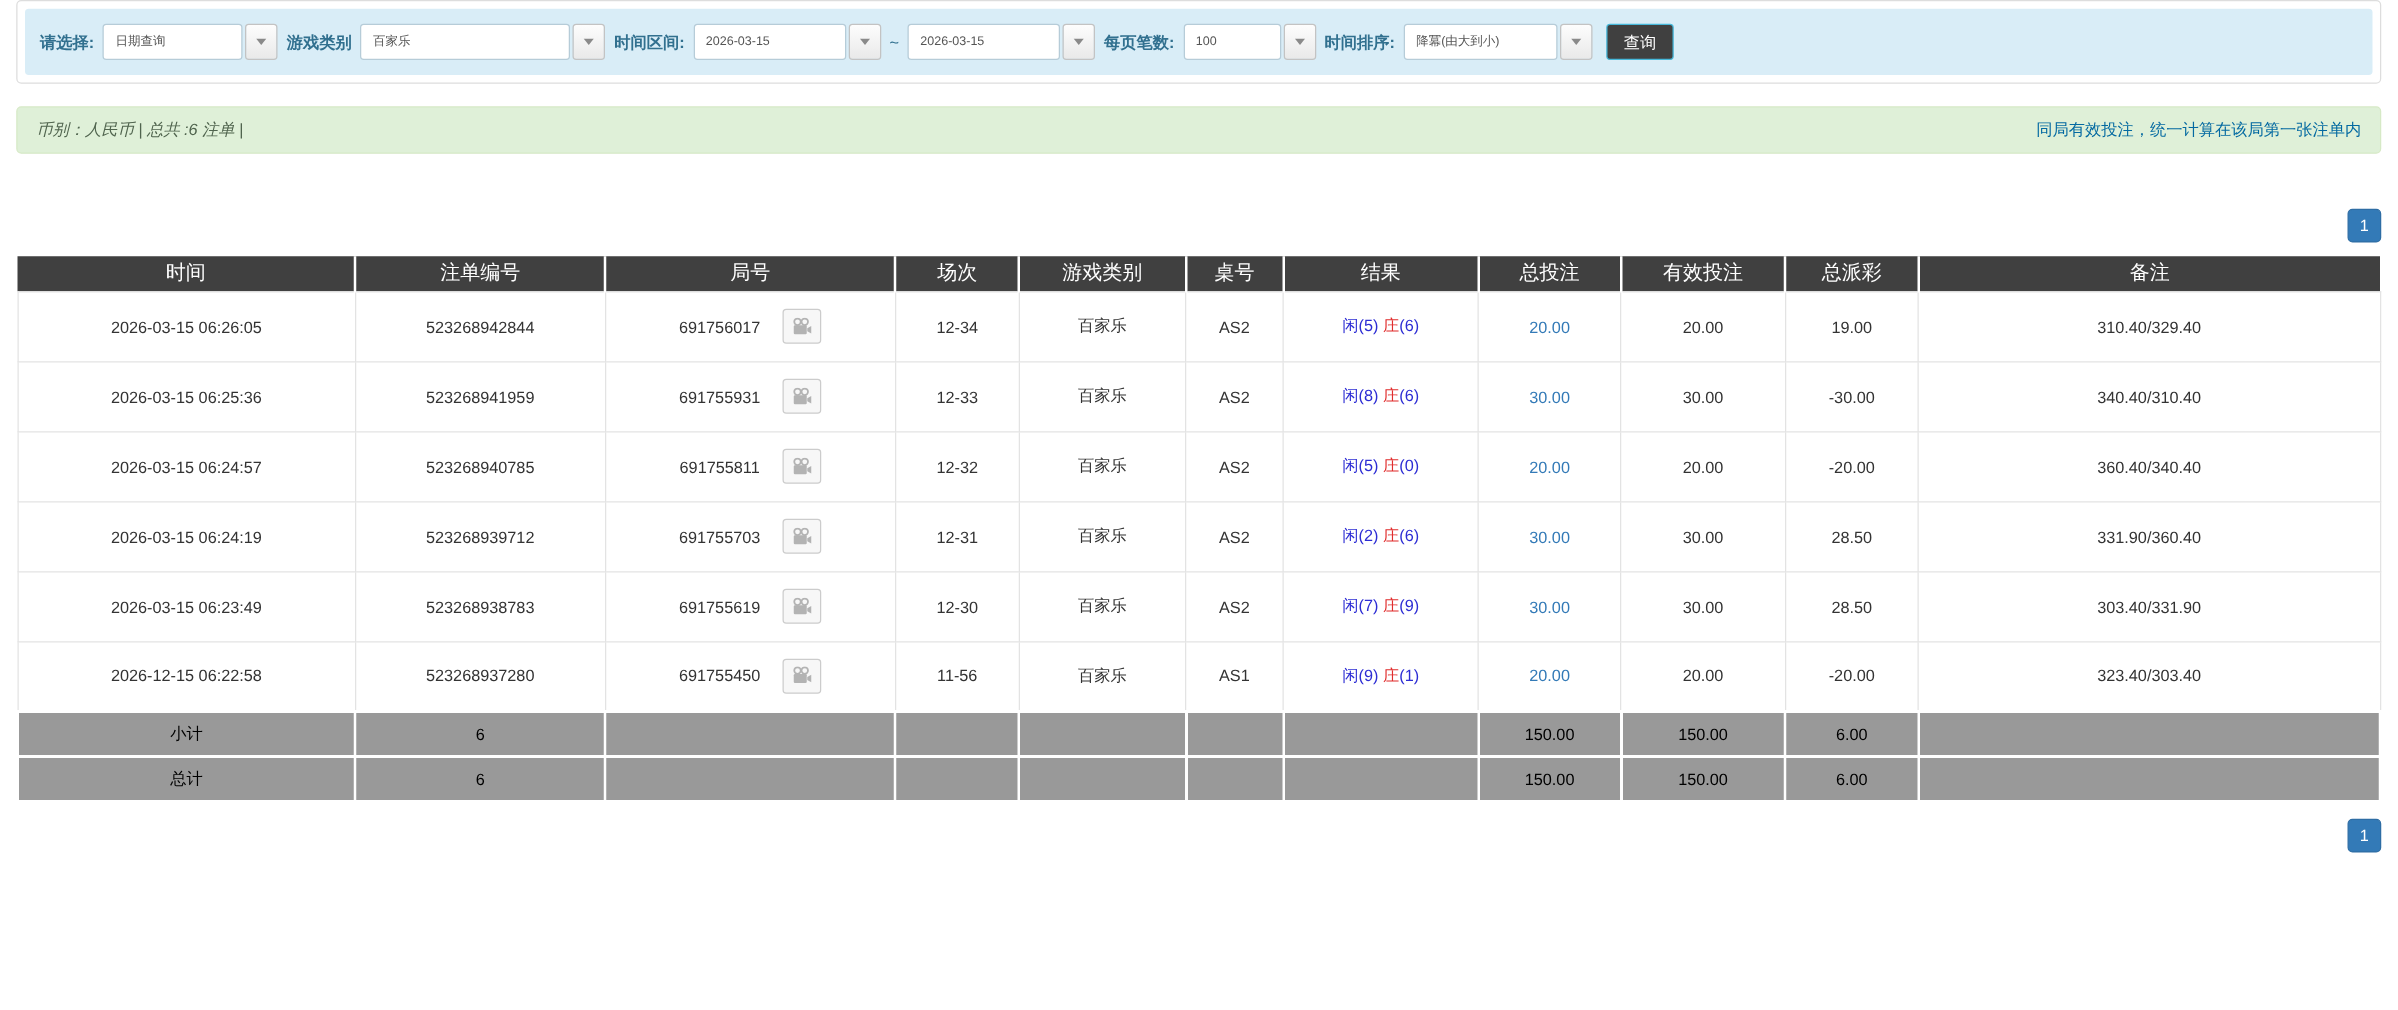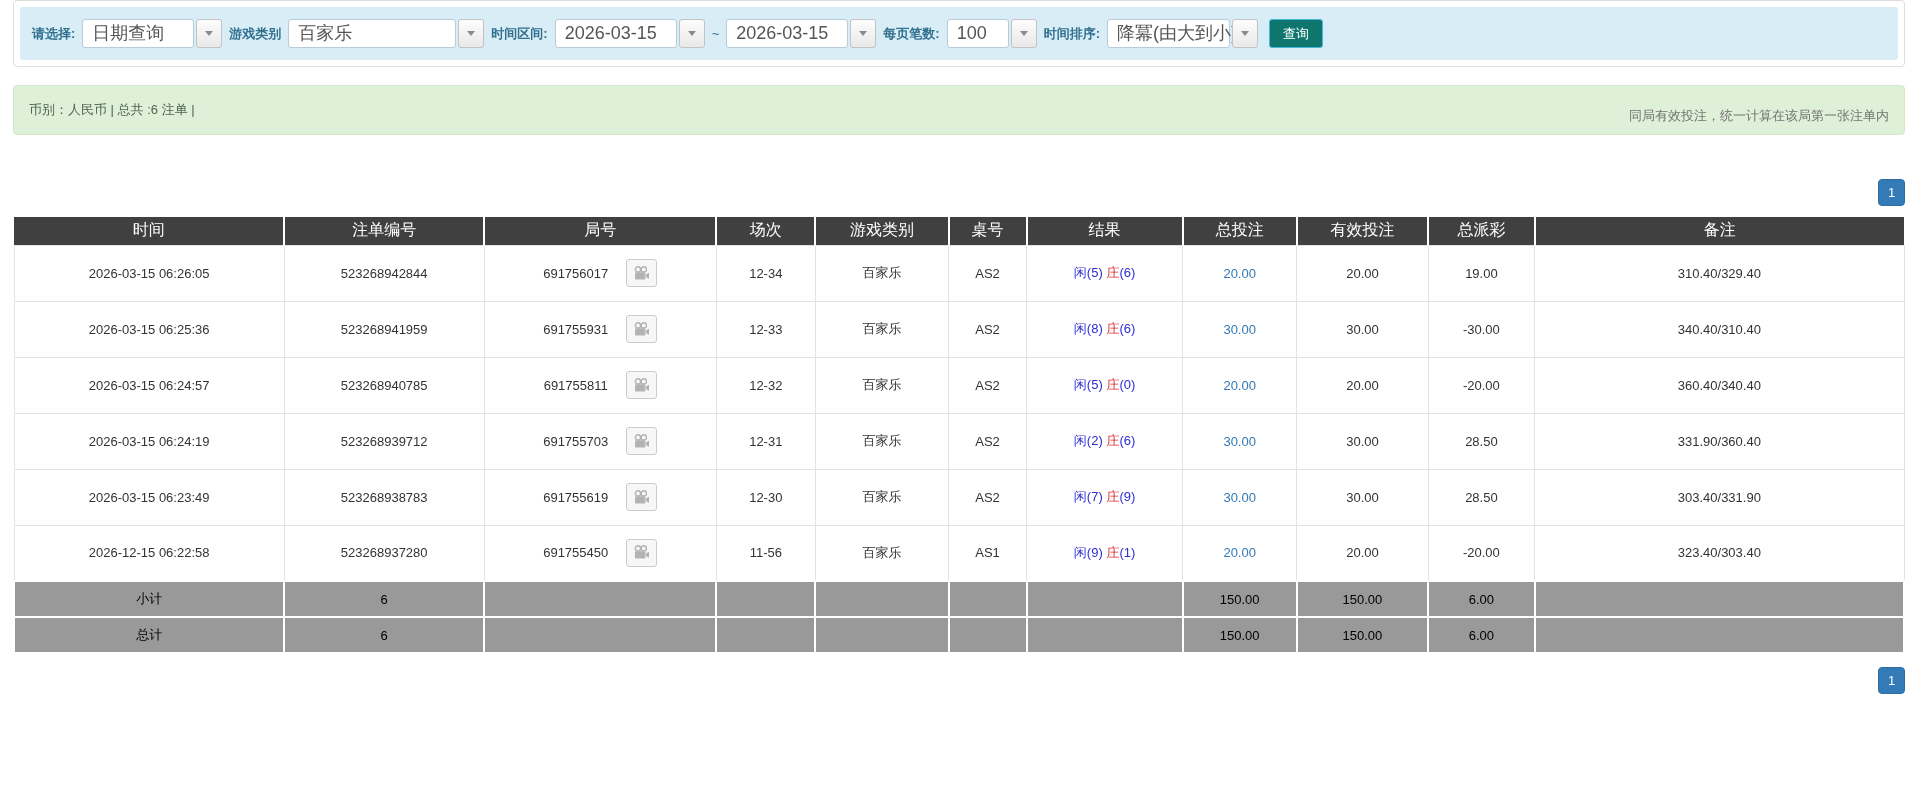--- a/index.html
+++ b/index.html
@@ -9,36 +9,36 @@
 
   .page-title { font-size: 21px; font-weight: 400; color: #3a3a3a; padding: 17px 0 14px 0; }
 
   
   .filter-card { border: 1px solid #ddd; border-radius: 4px; padding: 6px; background: #fff; }
   .filter-bar { background: #d9edf7; border-radius: 3px; padding: 12px 12px; display: flex;
     align-items: center; gap: 7px; }
   .f-label { font-weight: bold; color: #31708f; white-space: nowrap; }
   .combo { display: flex; align-items: center; }
   .combo-text { background: #fff; border: 1px solid #b6ccd8; height: 29px; line-height: 27px;
-    padding: 0 9px; font-size: 18px; color: #555; border-radius: 3px; white-space: nowrap; }
+    padding: 0 9px; font-size: 10px; color: #555; border-radius: 3px; white-space: nowrap; }
   .combo-btn { width: 26px; height: 29px; margin-left: 2px; border: 1px solid #c3c3c3;
     border-radius: 3px; background: linear-gradient(#fdfdfd, #e9e9e9); display: flex;
     align-items: center; justify-content: center; cursor: pointer; }
   .combo-arrow { width: 0; height: 0; border-left: 4px solid transparent;
     border-right: 4px solid transparent; border-top: 5px solid #8a8a8a; }
   .tilde { color: #31708f; }
-  .search-btn { background: #0f766e; border: 1px solid #46b8da; color: #fff; font-size: 13px;
+  .search-btn { background: #404040; border: 1px solid #46b8da; color: #fff; font-size: 13px;
     padding: 0 13px; height: 29px; border-radius: 3px; cursor: pointer; margin-left: 4px; }
 
   
   .summary-bar { margin-top: 18px; background: #dff0d8; border: 1px solid #d6e9c6;
     border-radius: 4px; padding: 9px 15px; display: flex; justify-content: space-between;
     align-items: center; }
-  .summary-left { color: #50644e; }
-  .summary-right { color: #737373; margin-top: 12px; }
+  .summary-left { color: #50644e; font-style: italic; }
+  .summary-right { color: #0369a1; }
 
   
   .pager-row { display: flex; justify-content: flex-end; }
   .pager-top { margin-top: 44px; }
   .pager-bottom { margin-top: 13px; }
   .page-btn { min-width: 27px; height: 27px; background: #337ab7; border: 1px solid #2e6da4;
     border-radius: 4px; color: #fff; font-size: 13px; display: flex; align-items: center;
     justify-content: center; cursor: pointer; }
 
   
@@ -92,21 +92,21 @@
       <span class="tilde">~</span>
       <span class="combo">
         <span class="combo-text" style="width:122px">2026-03-15</span>
         <span class="combo-btn">
             <span class="combo-arrow"></span>
           </span>
       </span>
 
       <span class="f-label">每页笔数:</span>
       <span class="combo">
-        <span class="combo-text" style="width:62px">100</span>
+        <span class="combo-text" style="width:78px">100</span>
         <span class="combo-btn">
             <span class="combo-arrow"></span>
           </span>
       </span>
 
       <span class="f-label">时间排序:</span>
       <span class="combo">
         <span class="combo-text" style="width:123px">降冪(由大到小)</span>
         <span class="combo-btn">
             <span class="combo-arrow"></span>

